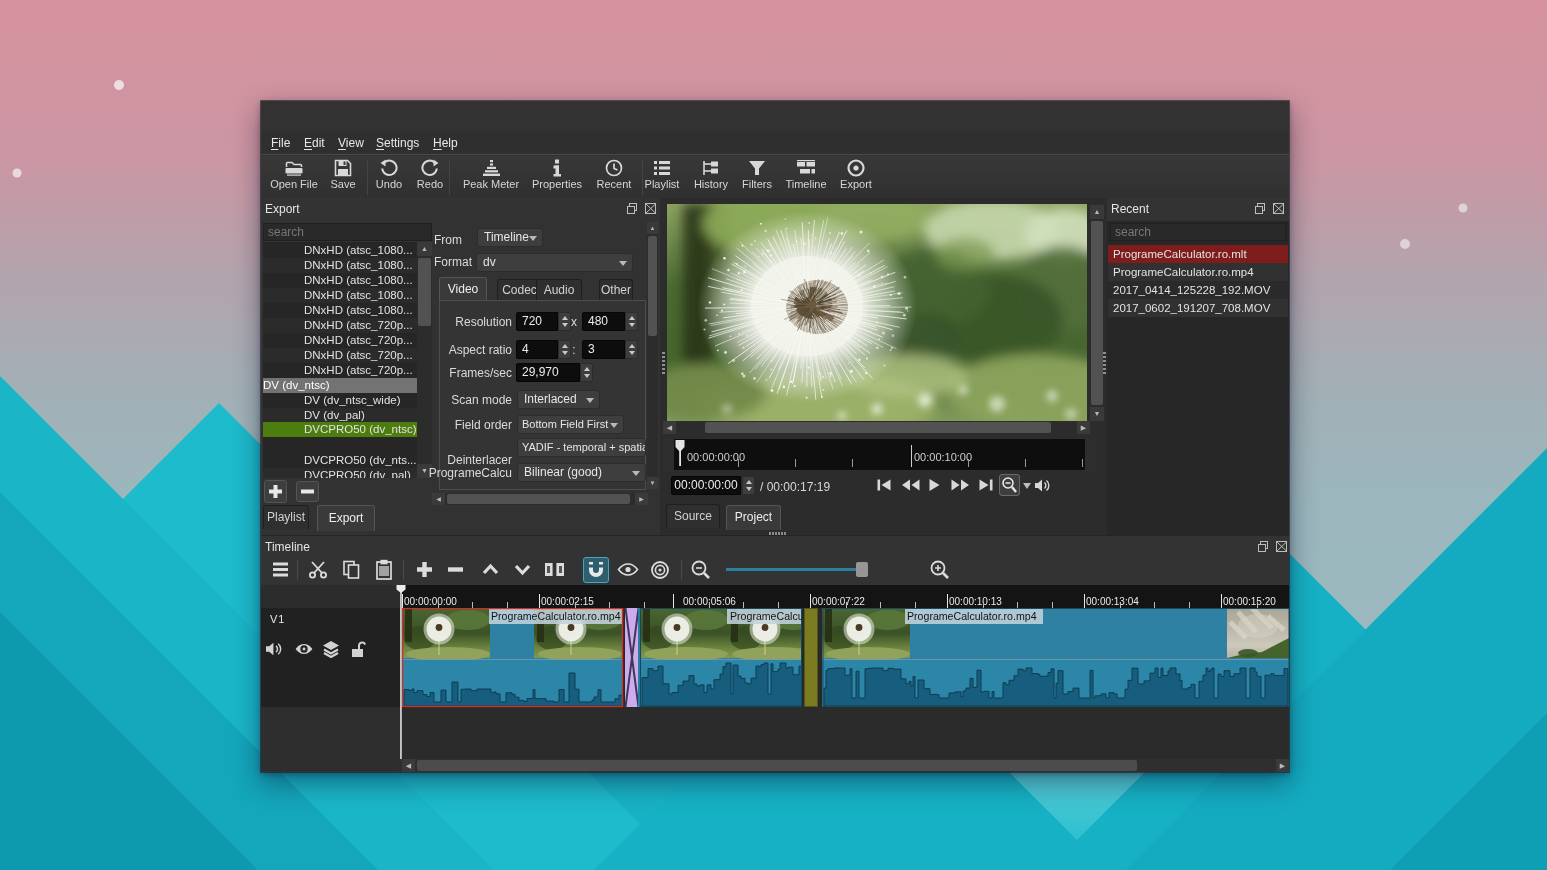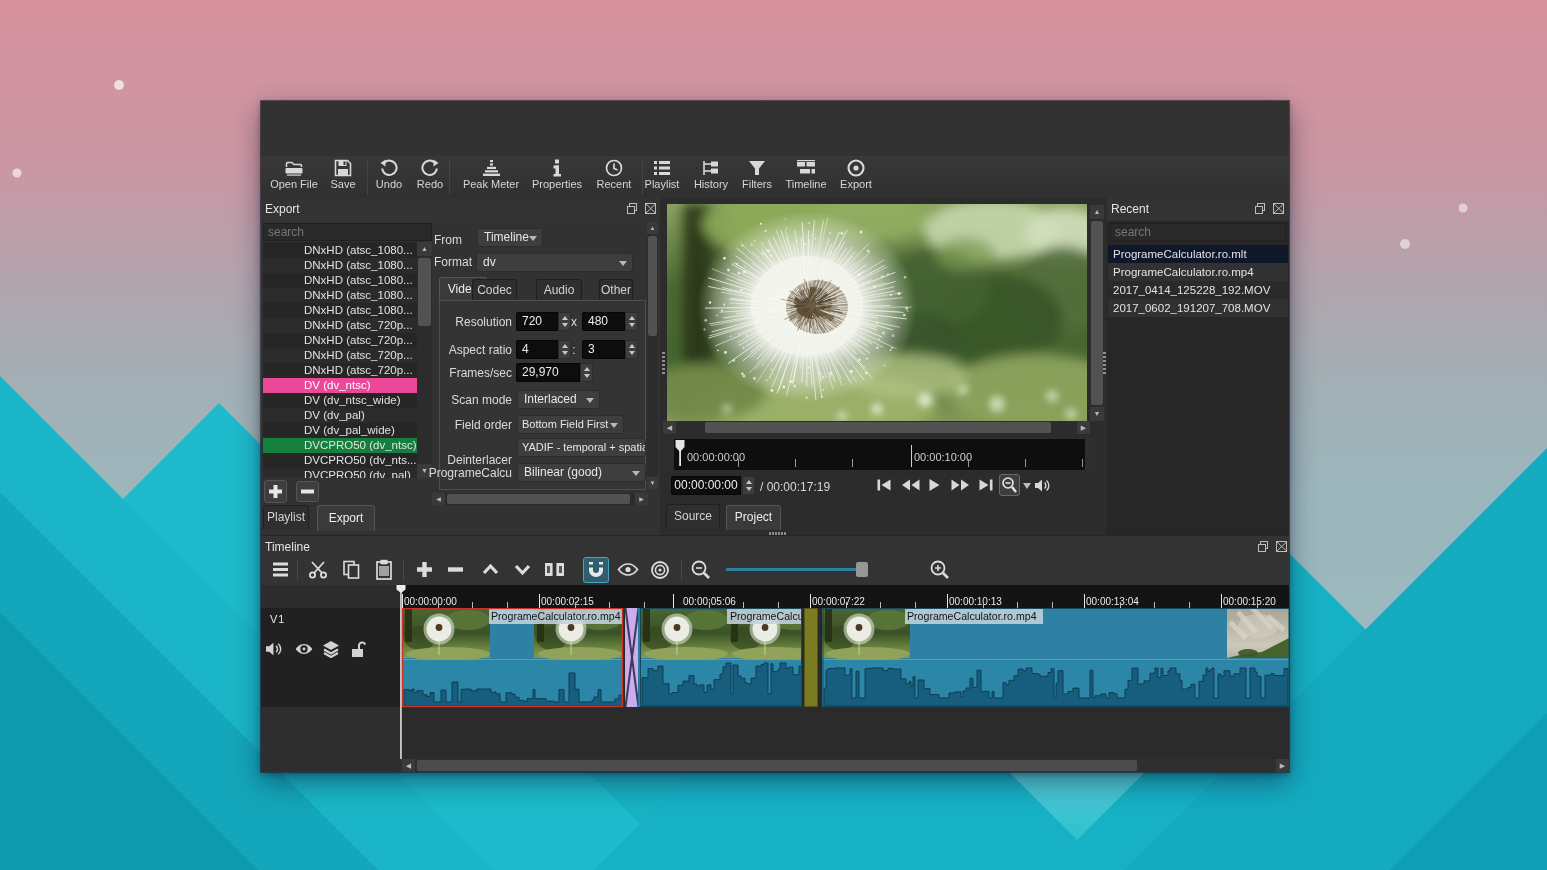--- a/index.html
+++ b/index.html
@@ -63,20 +63,27 @@
 <polygon points="219,403 -248,870 686,870" fill="#1dbbcc"></polygon>
 <polygon points="-376,0 494,870 -376,870" fill="#1ab6c8"></polygon>
 <polygon points="-612,0 -492,0 378,870 258,870" fill="#14a6ba"></polygon>
 <polygon points="-612,0 258,870 -612,870" fill="#0d9aae"></polygon>
 <polygon points="1100,364 594,870 1606,870" fill="#16b1c4"></polygon>
 <polygon points="1995,0 1125,870 1995,870" fill="#14abc0"></polygon>
 <polygon points="1390,870 1547,713 1547,870" fill="#0f9fb4"></polygon>
 <polygon points="1000,763 1154,763 1077,840" fill="url(#vg)"></polygon>
 </svg>
 <div id="win">
+<div id="menubar">
+ <span style="left:10px"><u>F</u>ile</span>
+ <span style="left:43px"><u>E</u>dit</span>
+ <span style="left:77px"><u>V</u>iew</span>
+ <span style="left:115px"><u>S</u>ettings</span>
+ <span style="left:172px"><u>H</u>elp</span>
+</div>
 <div id="toolbar">
  <div class="tbi" style="left:3px;width:60px">
           <svg width="20" height="18" viewBox="0 0 20 18">
             <path d="M2.5 8 L2.5 4.5 Q2.5 3.5 3.5 3.5 L8 3.5 L10 5.5 L16.5 5.5 Q17.5 5.5 17.5 6.5 L17.5 8" fill="none" stroke="#d8d8d8" stroke-width="1.5"></path>
             <rect x="1.5" y="9" width="17" height="5.5" rx="1" fill="#d8d8d8"></rect>
             <rect x="3" y="15.5" width="14" height="1.2" fill="#d8d8d8"></rect>
           </svg>
           <span class="lbl">Open File</span>
         </div>
  <div class="tbi" style="left:62px;width:40px">
@@ -205,25 +212,25 @@
 <div class="panel" style="left:2px;top:141px;width:169px;height:236px;background:#262626;overflow:hidden">
  <div class="listrow" style="top:1px;padding-left:41px">DNxHD (atsc_1080...</div>
  <div class="listrow" style="top:16px;padding-left:41px;background:#2b2b2b">DNxHD (atsc_1080...</div>
  <div class="listrow" style="top:31px;padding-left:41px">DNxHD (atsc_1080...</div>
  <div class="listrow" style="top:46px;padding-left:41px;background:#2b2b2b">DNxHD (atsc_1080...</div>
  <div class="listrow" style="top:61px;padding-left:41px">DNxHD (atsc_1080...</div>
  <div class="listrow" style="top:76px;padding-left:41px;background:#2b2b2b">DNxHD (atsc_720p...</div>
  <div class="listrow" style="top:91px;padding-left:41px">DNxHD (atsc_720p...</div>
  <div class="listrow" style="top:106px;padding-left:41px;background:#2b2b2b">DNxHD (atsc_720p...</div>
  <div class="listrow" style="top:121px;padding-left:41px">DNxHD (atsc_720p...</div>
- <div class="listrow" style="top:136px;padding-left:41px;background:#ec4899;color:#fff">DV (dv_ntsc)</div>
+ <div class="listrow" style="top:136px;background:#737373;color:#fff">DV (dv_ntsc)</div>
  <div class="listrow" style="top:151px;padding-left:41px">DV (dv_ntsc_wide)</div>
  <div class="listrow" style="top:166px;padding-left:41px;background:#2b2b2b">DV (dv_pal)</div>
  <div class="listrow" style="top:181px;padding-left:41px">DV (dv_pal_wide)</div>
- <div class="listrow" style="top:196px;padding-left:41px;background:#15803d">DVCPRO50 (dv_ntsc)</div>
+ <div class="listrow" style="top:180px;padding-left:41px;background:#4d7c0f">DVCPRO50 (dv_ntsc)</div>
  <div class="listrow" style="top:211px;padding-left:41px">DVCPRO50 (dv_nts...</div>
  <div class="listrow" style="top:226px;padding-left:41px;background:#2b2b2b">DVCPRO50 (dv_pal)</div>
 </div>
 <div class="sb" style="left:156px;top:141px;width:15px;height:236px"></div>
 <div class="sbarrow" style="left:156px;top:141px;width:15px;height:14px;font-size:7px;text-align:center;line-height:14px">▲</div>
 <div class="sbthumb" style="left:157px;top:157px;width:13px;height:68px"></div>
 <div class="sbarrow" style="left:156px;top:363px;width:15px;height:14px;font-size:7px;text-align:center;line-height:14px">▼</div>
 <div class="btn" style="left:3px;top:379px;width:23px;height:23px"><svg width="21" height="21" viewBox="0 0 21 21">
           <path d="M10.5 4 L10.5 17 M4 10.5 L17 10.5" stroke="#e8e8e8" stroke-width="4"></path>
         </svg></div>
@@ -231,21 +238,21 @@
           <path d="M4 9.5 L17 9.5" stroke="#e8e8e8" stroke-width="4"></path>
         </svg></div>
 <div class="tab" style="left:2px;top:404px;width:46px;height:24px;line-height:23px">Playlist</div>
 <div class="tab active" style="left:56px;top:404px;width:58px;height:26px;line-height:24px">Export</div>
 
 <div class="lab" style="left:150px;top:132px;width:51px">From</div>
 <div class="combo" style="left:216px;top:127px;width:66px;height:19px">Timeline<span class="arr"></span></div>
 <div class="lab" style="left:150px;top:154px;width:61px">Format</div>
 <div class="combo" style="left:215px;top:152px;width:157px;height:19px">dv<span class="arr"></span></div>
 <div class="tab active" style="left:178px;top:176px;width:48px;height:24px;line-height:23px">Video</div>
-<div class="tab" style="left:211px;top:178px;width:45px;height:38px;line-height:21px">Codec</div>
+<div class="tab" style="left:236px;top:178px;width:45px;height:38px;line-height:21px">Codec</div>
 <div class="tab" style="left:275px;top:178px;width:46px;height:22px;line-height:21px">Audio</div>
 <div class="tab" style="left:338px;top:178px;width:34px;height:22px;line-height:21px">Other</div>
 <div class="panel" style="left:178px;top:199px;width:207px;height:190px;background:#343434;border:1px solid #4e4e4e"></div>
 <div class="lab" style="left:150px;top:214px;width:101px">Resolution</div>
 <div class="spin" style="left:255px;top:211px;width:42px;height:19px">720</div>
       <div class="spinbtn" style="left:297px;top:211px;height:19px"></div>
 <div class="lab" style="left:308px;top:214px;width:10px;text-align:center">x</div>
 <div class="spin" style="left:321px;top:211px;width:43px;height:19px">480</div>
       <div class="spinbtn" style="left:364px;top:211px;height:19px"></div>
 <div class="lab" style="left:150px;top:242px;width:101px">Aspect ratio</div>
@@ -673,21 +680,21 @@
           <g fill="none" stroke="#bdbdbd" stroke-width="1">
             <rect x="2.5" y="0.5" width="7" height="7"></rect>
             <rect x="0.5" y="3.5" width="7" height="7" fill="#333"></rect>
             <rect x="18.5" y="0.5" width="10" height="10"></rect>
             <path d="M18.5 0.5 L29 10.5 M29 0.5 L18.5 10.5"></path>
           </g>
         </svg>
 </div>
 <div class="panel" style="left:846px;top:120px;width:182px;height:314px;background:#272727"></div>
 <div class="searchbox" style="left:849px;top:122px;width:176px">search</div>
-<div class="listrow" style="left:847px;top:144px;width:180px;height:18px;line-height:18px;padding-left:5px;background:#0f172a">ProgrameCalculator.ro.mlt</div>
+<div class="listrow" style="left:847px;top:144px;width:180px;height:18px;line-height:18px;padding-left:5px;background:#7f1d1d">ProgrameCalculator.ro.mlt</div>
 <div class="listrow" style="left:847px;top:162px;width:180px;height:18px;line-height:18px;padding-left:5px;background:#313131">ProgrameCalculator.ro.mp4</div>
 <div class="listrow" style="left:847px;top:180px;width:180px;height:18px;line-height:18px;padding-left:5px;background:#2a2a2a">2017_0414_125228_192.MOV</div>
 <div class="listrow" style="left:847px;top:198px;width:180px;height:18px;line-height:18px;padding-left:5px;background:#313131">2017_0602_191207_708.MOV</div>
 
 <div class="abs" style="left:401px;top:251px;width:3px;height:22px;background:repeating-linear-gradient(#909090 0 2px,transparent 2px 4px)"></div>
 <div class="abs" style="left:842px;top:251px;width:3px;height:22px;background:repeating-linear-gradient(#909090 0 2px,transparent 2px 4px)"></div>
 
 <div class="docktitle" style="left:0;top:434px;width:1028px;border-top:1px solid #252525">
         <span class="txt">Timeline</span>
  <svg class="abs" style="left:997px;top:5px" width="30" height="12" viewBox="0 0 30 12">

